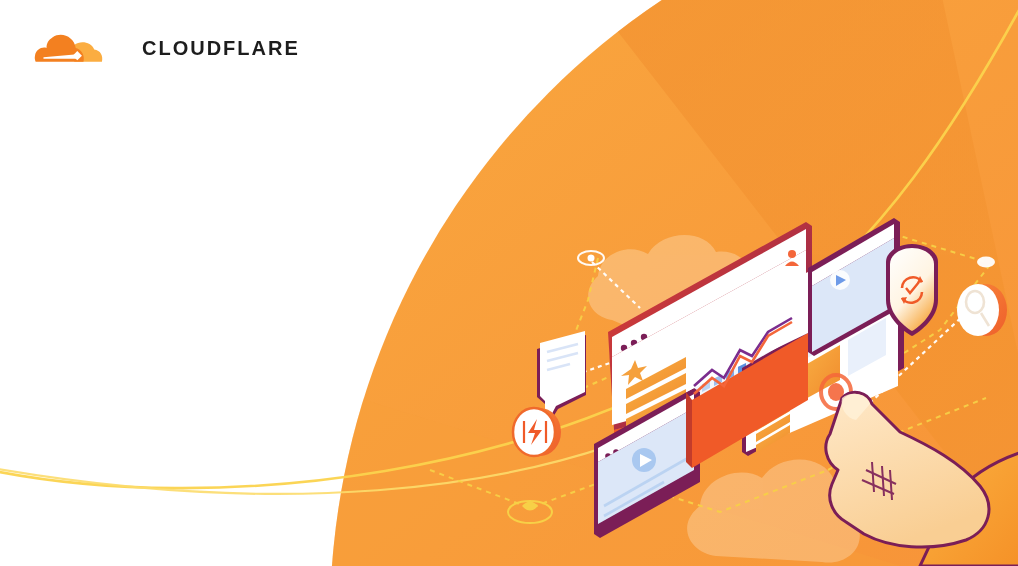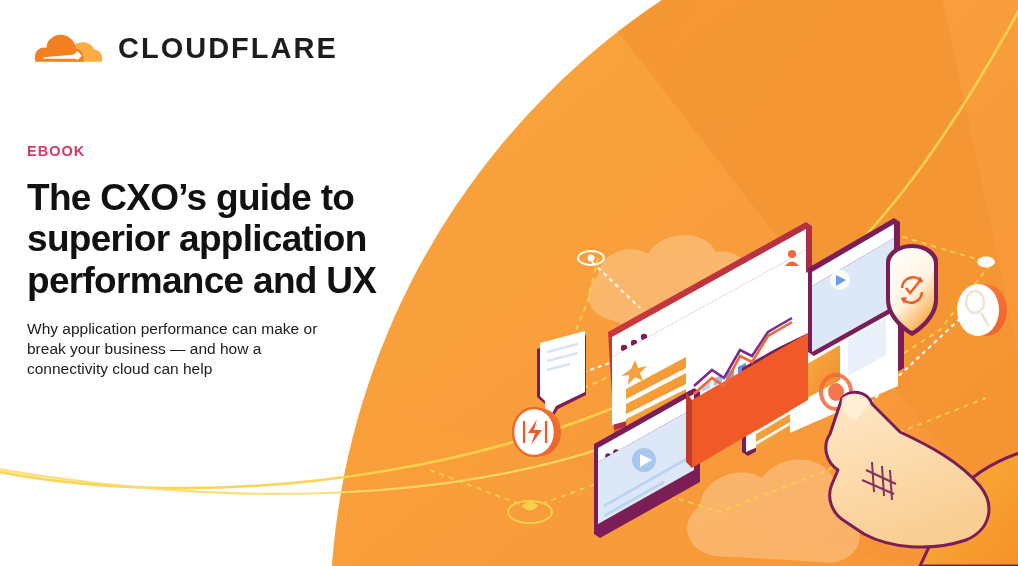--- a/index.html
+++ b/index.html
@@ -15,23 +15,24 @@
   
   #bg-art { position:absolute; inset:0; width:1018px; height:566px; }
 
   
   .logo-row {
     position:absolute; left:26px; top:28px;
     display:flex; align-items:center; gap:14px; z-index:40;
   }
   .logo-mark { width:78px; height:40px; display:block; }
   .logo-word {
-    font-size:29px; font-weight:bold; letter-spacing:2.0px;
+    font-size:20px; font-weight:bold; letter-spacing:2.0px;
     color:#1d1d1d; line-height:1; white-space:nowrap;
     font-family:"Liberation Sans", sans-serif;
+    margin-left:24px;
   }
 
   
   .copy { position:absolute; left:27px; top:144px; width:400px; z-index:40; }
   .eyebrow {
     font-size:14.5px; font-weight:bold; letter-spacing:1.0px;
     color:#D63865; margin-bottom:18px; line-height:1;
   }
   .headline {
     font-size:37px; font-weight:bold; line-height:1.13;
@@ -335,19 +336,14 @@
     <svg class="logo-mark" viewBox="0 0 100 52" xmlns="http://www.w3.org/2000/svg">
       <path d="M62 22 C70 16 84 18 88 28 C96 29 100 36 98 44 L62 44 Z" fill="#FBAD41"></path>
       <path d="M26 26 C20 24 12 28 11 36 C10 40 12 44 12 44 L74 44
                C76 36 72 28 64 26 C62 12 46 4 34 12 C28 16 26 20 26 26 Z" fill="#F38020"></path>
       <path d="M22 38 L66 34 L66 40 L22 40 Z" fill="#FFFFFF"></path>
       <path d="M66 30 L72 36 L66 42 L60 36 Z" fill="#FFFFFF"></path>
     </svg>
     <span class="logo-word">CLOUDFLARE</span>
   </div>
 
-  <div class="copy">
-    <div class="eyebrow">EBOOK</div>
-    <h1 class="headline">The CXO’s guide to superior application performance and UX</h1>
-    <p class="subhead">Why application performance can make or break your business — and how a connectivity cloud can help</p>
-  </div>
 
 </div>
 
 </body></html>

